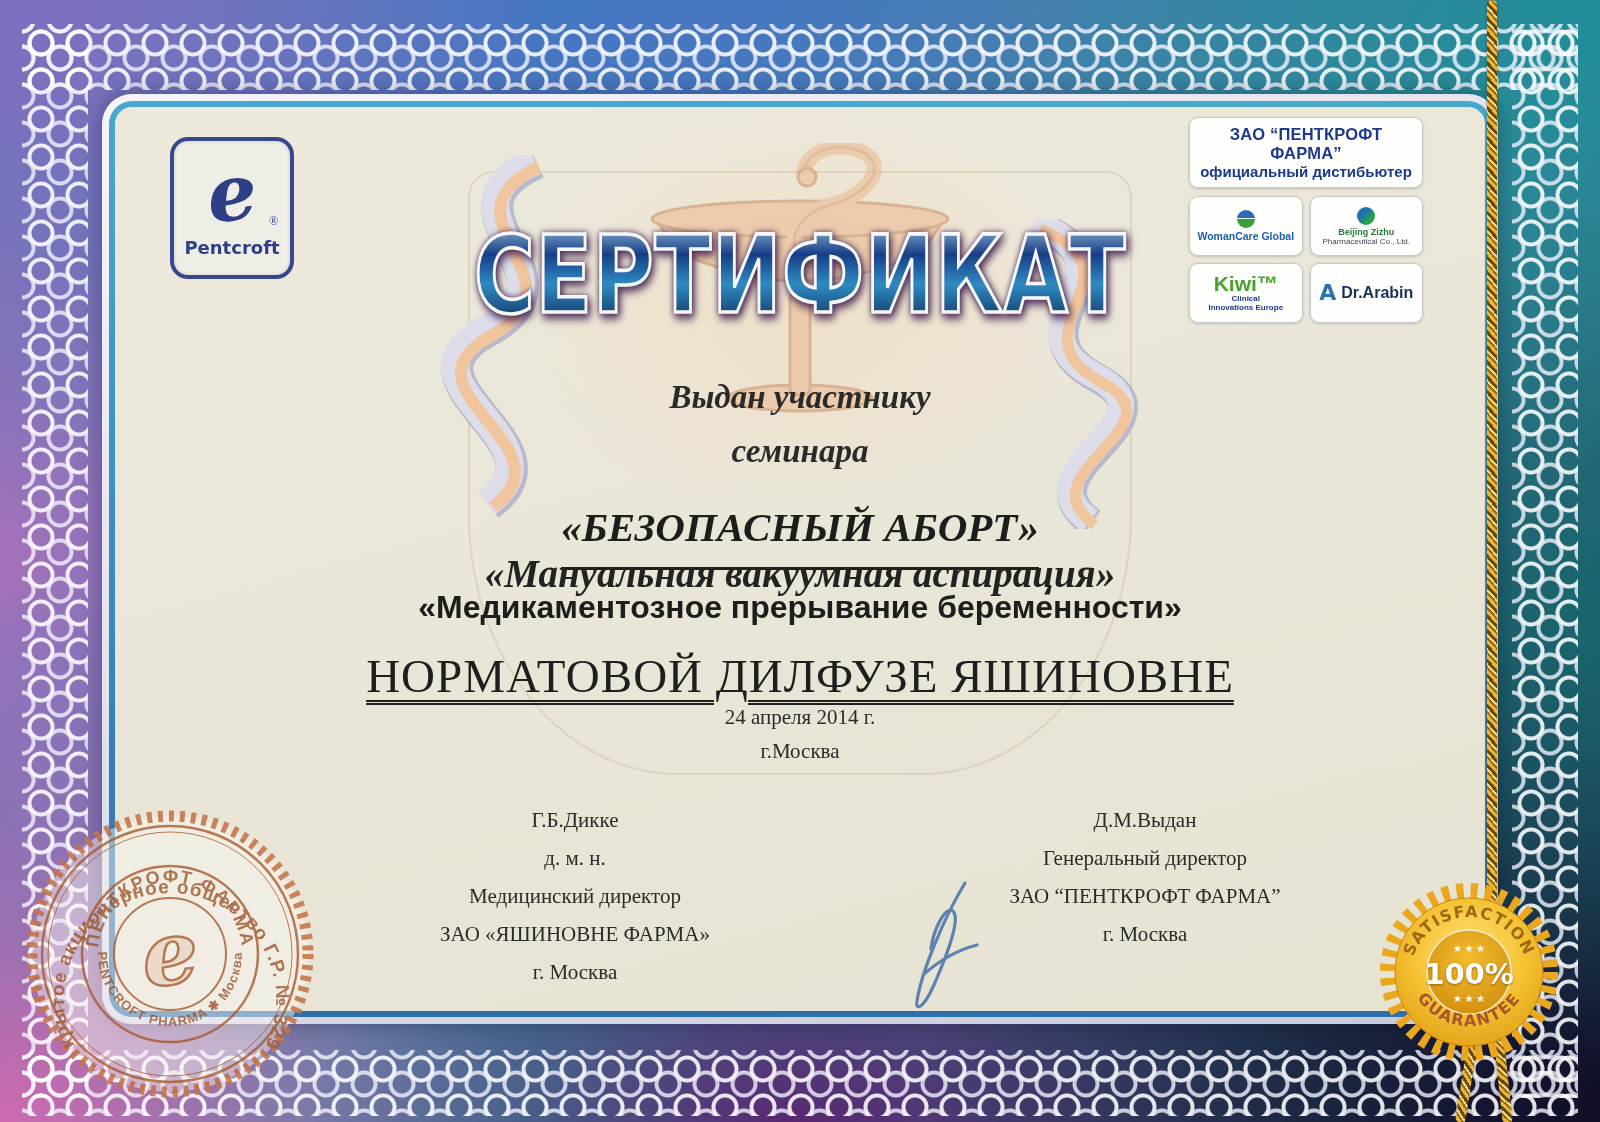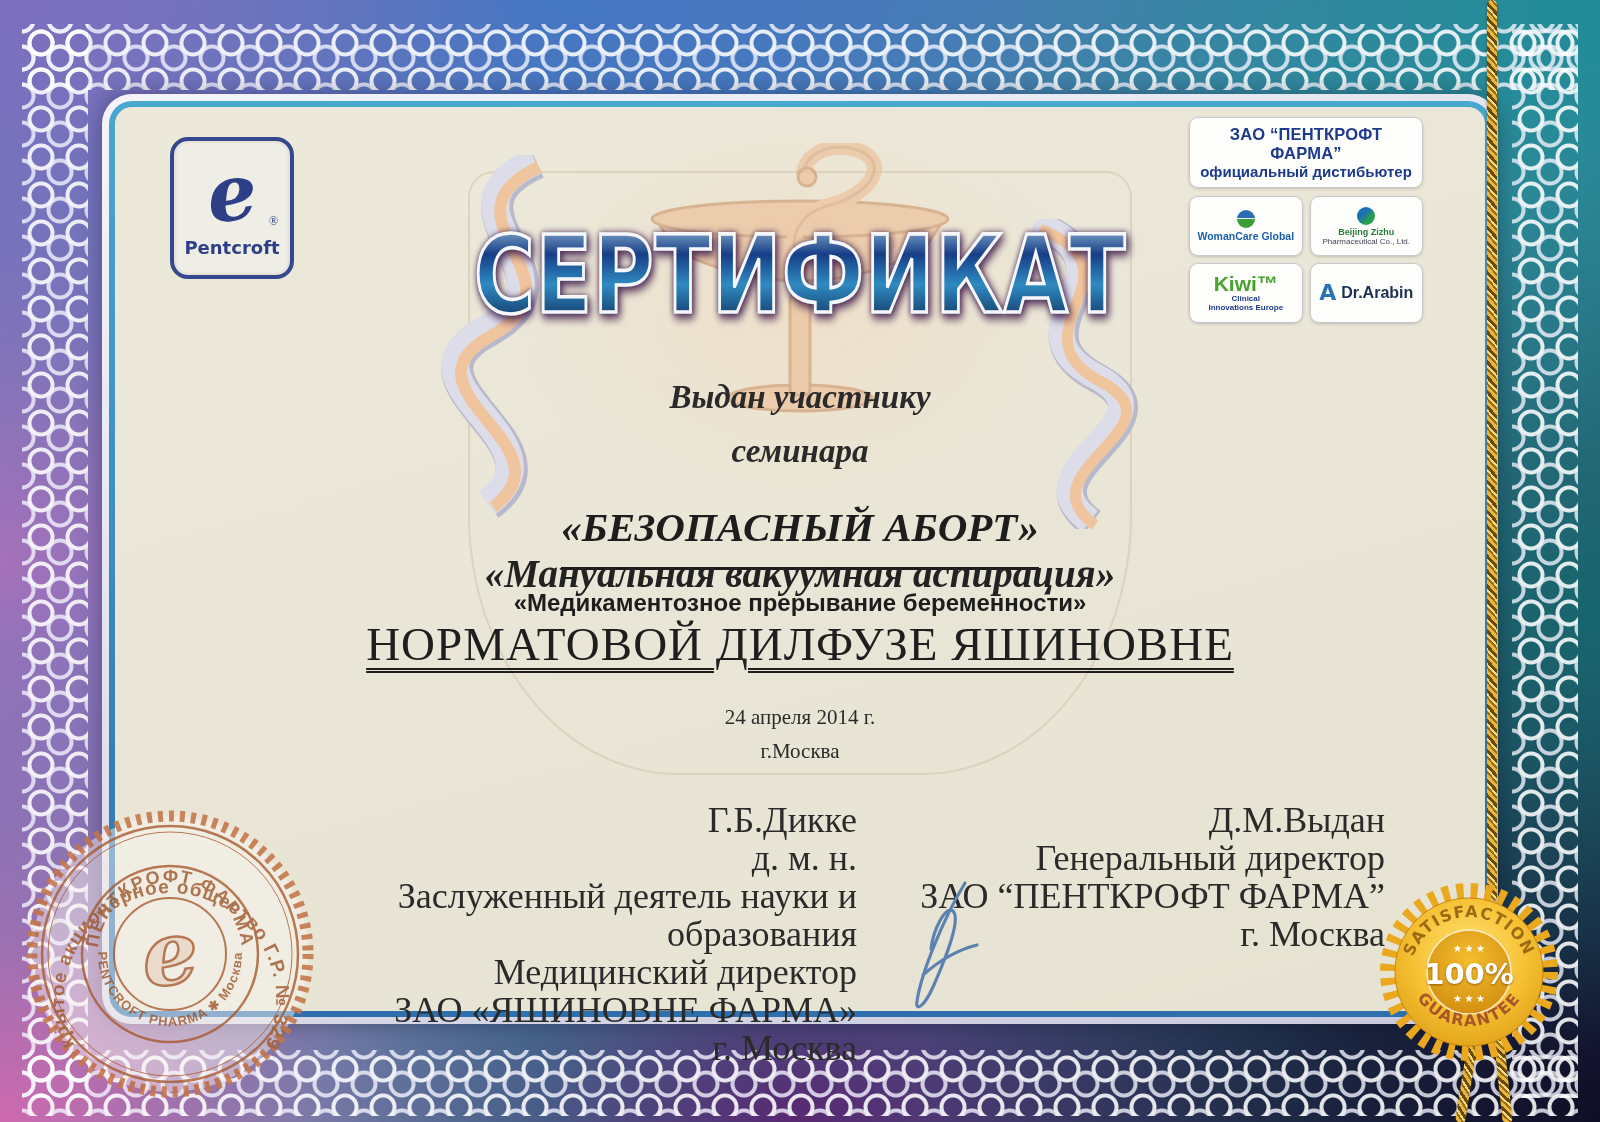--- a/index.html
+++ b/index.html
@@ -87,25 +87,25 @@
     background:linear-gradient(180deg,#c2e9f6 0%,#173e86 34%,#2f8ac2 58%,#0a1e48 96%);
     -webkit-background-clip:text;background-clip:text;color:transparent;
     -webkit-text-stroke:3px #f7f7fa;
     filter:drop-shadow(2px 3px 4px rgba(58,22,70,.75)) drop-shadow(0 0 2px rgba(58,22,70,.6));}
 
   
   .issued{font-style:italic;font-weight:bold;font-size:33px;color:#2a2a2a;}
   .sem1{font-weight:bold;font-style:italic;font-size:41px;color:#1d1d1d;}
   .sem1 span{border-bottom:3px solid #1d1d1d;padding-bottom:17px;}
   .sem2{font-style:italic;font-weight:bold;font-size:39px;color:#222;}
-  .sem3{font-family:"Liberation Sans",sans-serif;font-weight:bold;font-size:24px;color:#1d1d1d;}
+  .sem3{font-family:"Liberation Sans",sans-serif;font-weight:bold;font-size:32px;color:#1d1d1d;}
   .rname{font-size:47px;color:#1e1e1e;letter-spacing:1px;}
   .rname span{text-decoration:underline double 1.5px;text-underline-offset:8px;}
   .meta{font-size:21px;color:#2a2a2a;}
-  .sig{font-size:36px;color:#2a2a2a;line-height:38px;text-align:right;}
+  .sig{font-size:21px;color:#2a2a2a;line-height:38px;text-align:center;}
 
   .rope{position:absolute;width:10px;border-radius:5px;
     background:repeating-linear-gradient(48deg,#6a4a0c 0 3px,#e7b63c 3px 6px,#9a6a14 6px 8px,#f4d97a 8px 10px);
     box-shadow:0 0 3px rgba(60,40,0,.5);}
 </style>
 </head>
 <body>
 
 <div class="bg"></div>
 <div class="lace t"></div>
@@ -176,28 +176,27 @@
       </div>
     </div>
 
     <div class="abs ctr title">СЕРТИФИКАТ</div>
 
     <div class="abs ctr issued" style="top:272px">Выдан участнику</div>
     <div class="abs ctr issued" style="top:326px">семинара</div>
     <div class="abs ctr sem1" style="top:396px"><span>«БЕЗОПАСНЫЙ АБОРТ»</span></div>
     <div class="abs ctr sem2" style="top:444px">«Мануальная вакуумная аспирация»</div>
     <div class="abs ctr sem3" style="top:482px">«Медикаментозное прерывание беременности»</div>
-    <div class="abs ctr rname" style="top:510px"><span>НОРМАТОВОЙ ДИЛФУЗЕ ЯШИНОВНЕ</span></div>
+    <div class="abs ctr rname" style="top:542px"><span>НОРМАТОВОЙ ДИЛФУЗЕ ЯШИНОВНЕ</span></div>
     <div class="abs ctr meta" style="top:598px">24 апреля 2014 г.</div>
     <div class="abs ctr meta" style="top:632px">г.Москва</div>
 
     <div class="abs sig" style="left:178px;top:694px;width:564px">
       <div>Г.Б.Дикке</div>
       <div>д. м. н.</div>
-      <div>Заслуженный деятель науки и образования</div>
       <div>Медицинский директор</div>
       <div>ЗАО «ЯШИНОВНЕ ФАРМА»</div>
       <div>г. Москва</div>
     </div>
     <div class="abs sig" style="left:790px;top:694px;width:480px">
       <div>Д.М.Выдан</div>
       <div>Генеральный директор</div>
       <div>ЗАО “ПЕНТКРОФТ ФАРМА”</div>
       <div>г. Москва</div>
     </div>

